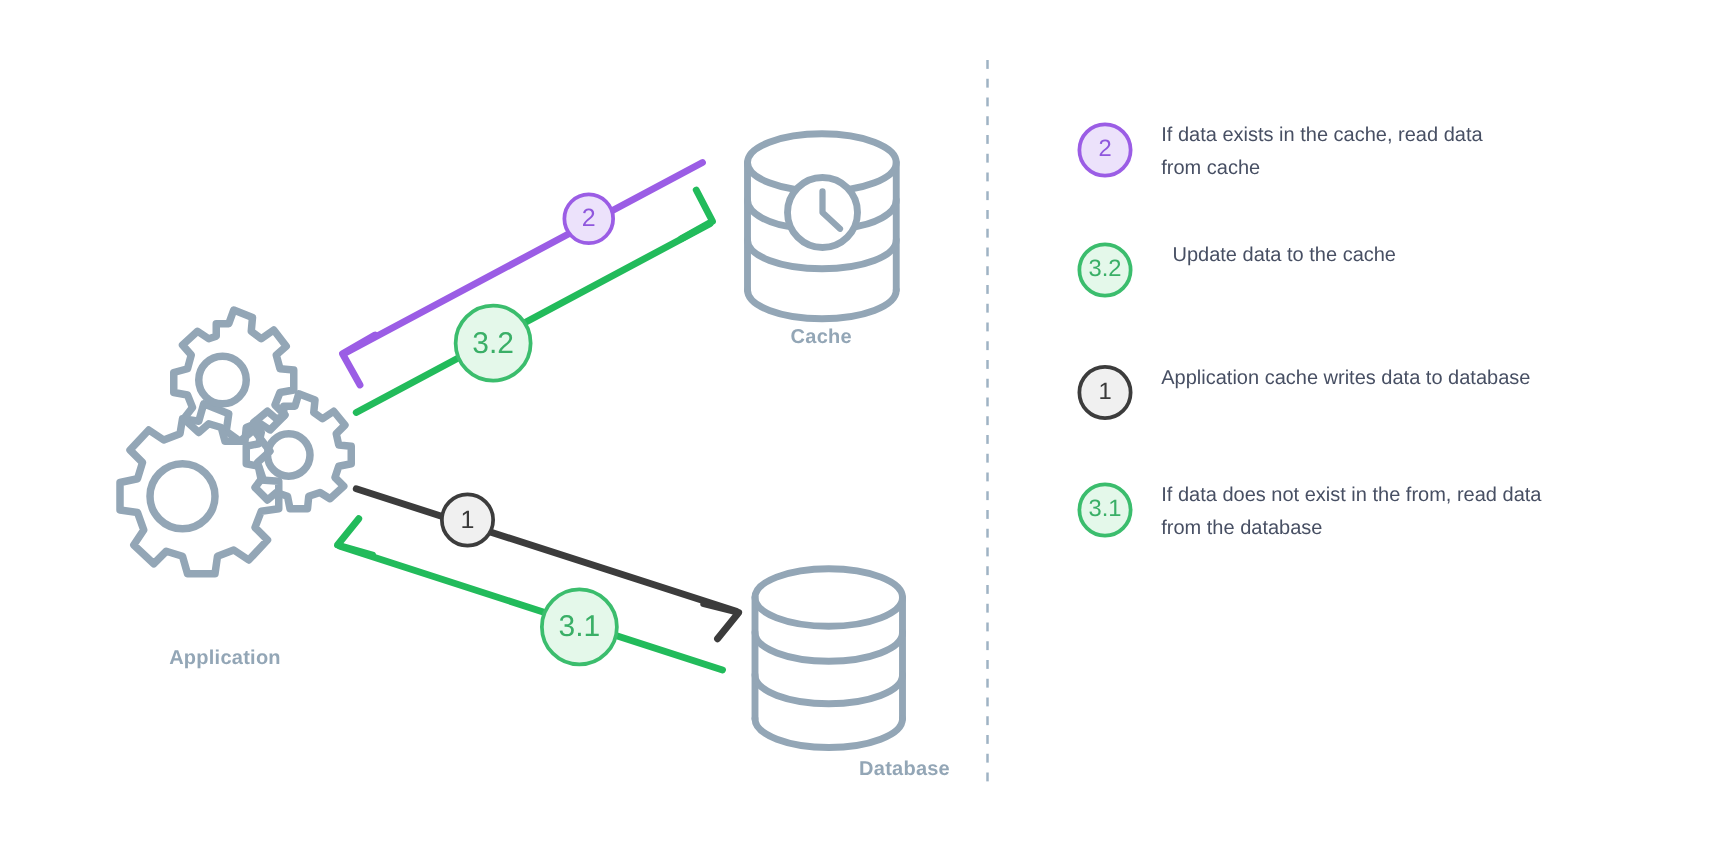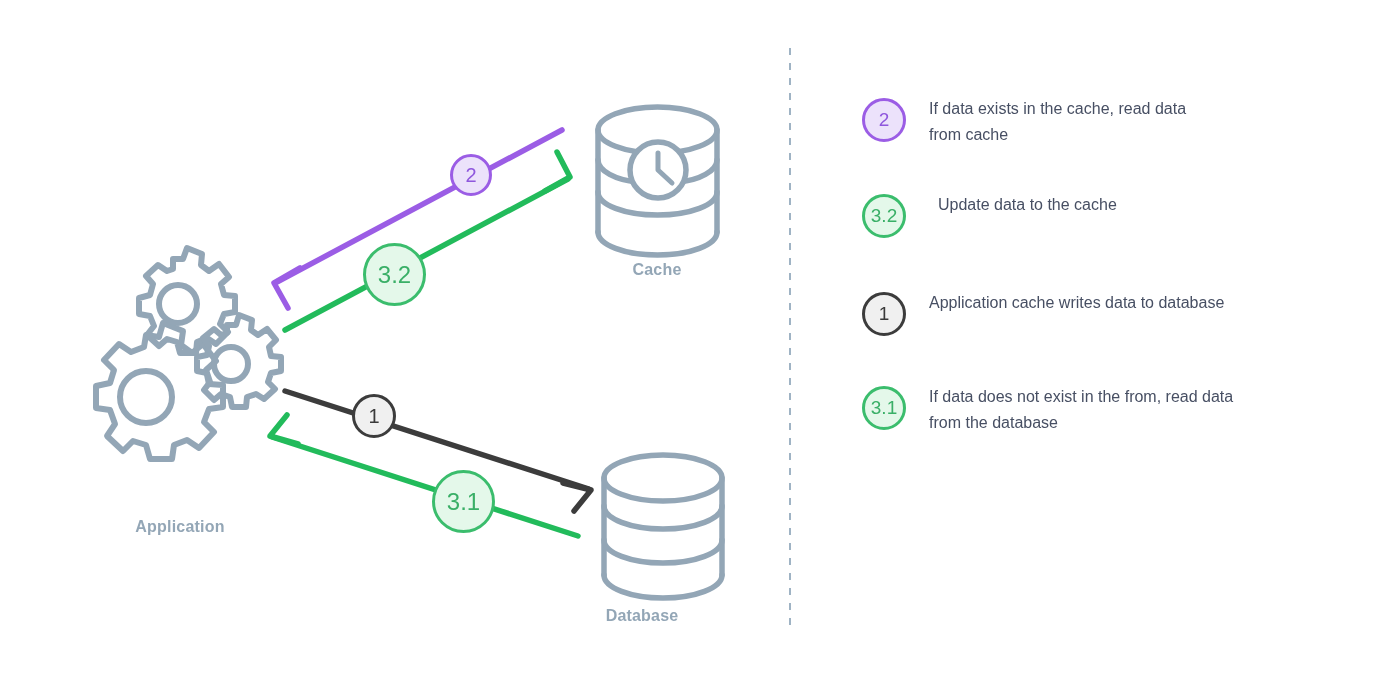--- a/index.html
+++ b/index.html
@@ -35,21 +35,21 @@
     position: absolute;
     font-size: 16px;
     font-weight: bold;
     color: #93a6b6;
     letter-spacing: 0.2px;
     white-space: nowrap;
     text-align: center;
   }
   #label-application { left: 80px; top: 478px; width: 200px; margin-top: 40px; }
   #label-cache       { left: 557px; top: 261px; width: 200px; }
-  #label-database    { left: 542px; top: 607px; width: 200px; }
+  #label-database    { left: 560px; top: 607px; width: 200px; text-align: right; }
 
   
   .arrow-badge {
     position: absolute;
     border-radius: 50%;
     display: flex;
     align-items: center;
     justify-content: center;
     font-weight: normal;
     box-sizing: border-box;

